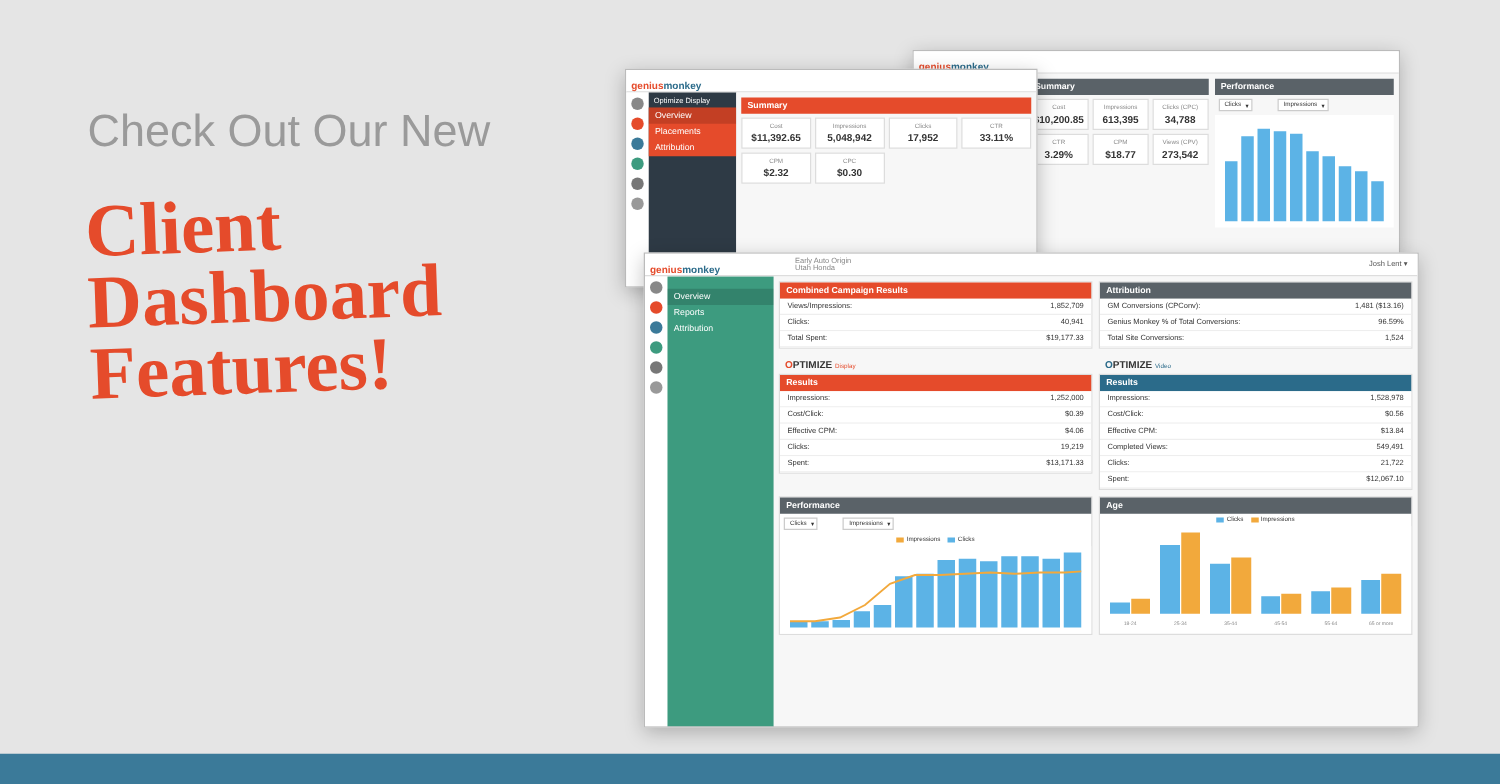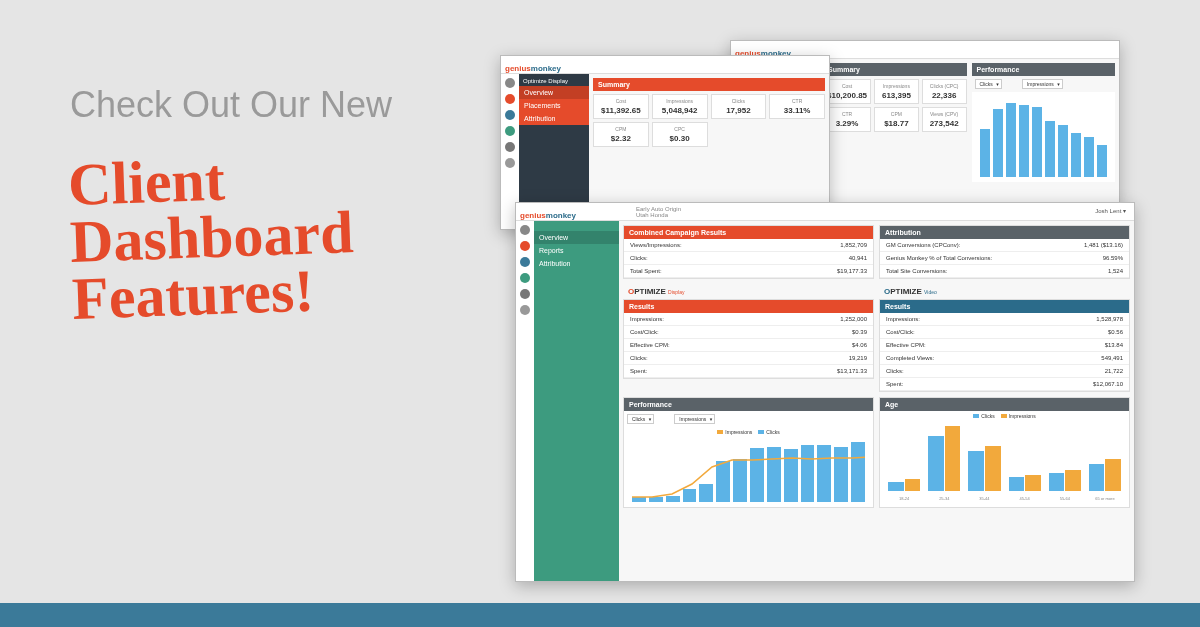--- a/index.html
+++ b/index.html
@@ -95,21 +95,21 @@
             <div class="metric-cell">
                 <div class="lbl">Cost</div>
                 <div class="val">$10,200.85</div>
               </div>
             <div class="metric-cell">
                 <div class="lbl">Impressions</div>
                 <div class="val">613,395</div>
               </div>
             <div class="metric-cell">
                 <div class="lbl">Clicks (CPC)</div>
-                <div class="val">22,336</div>
+                <div class="val">34,788</div>
               </div>
             <div class="metric-cell">
                 <div class="lbl">CTR</div>
                 <div class="val">3.29%</div>
               </div>
             <div class="metric-cell">
                 <div class="lbl">CPM</div>
                 <div class="val">$18.77</div>
               </div>
             <div class="metric-cell">

